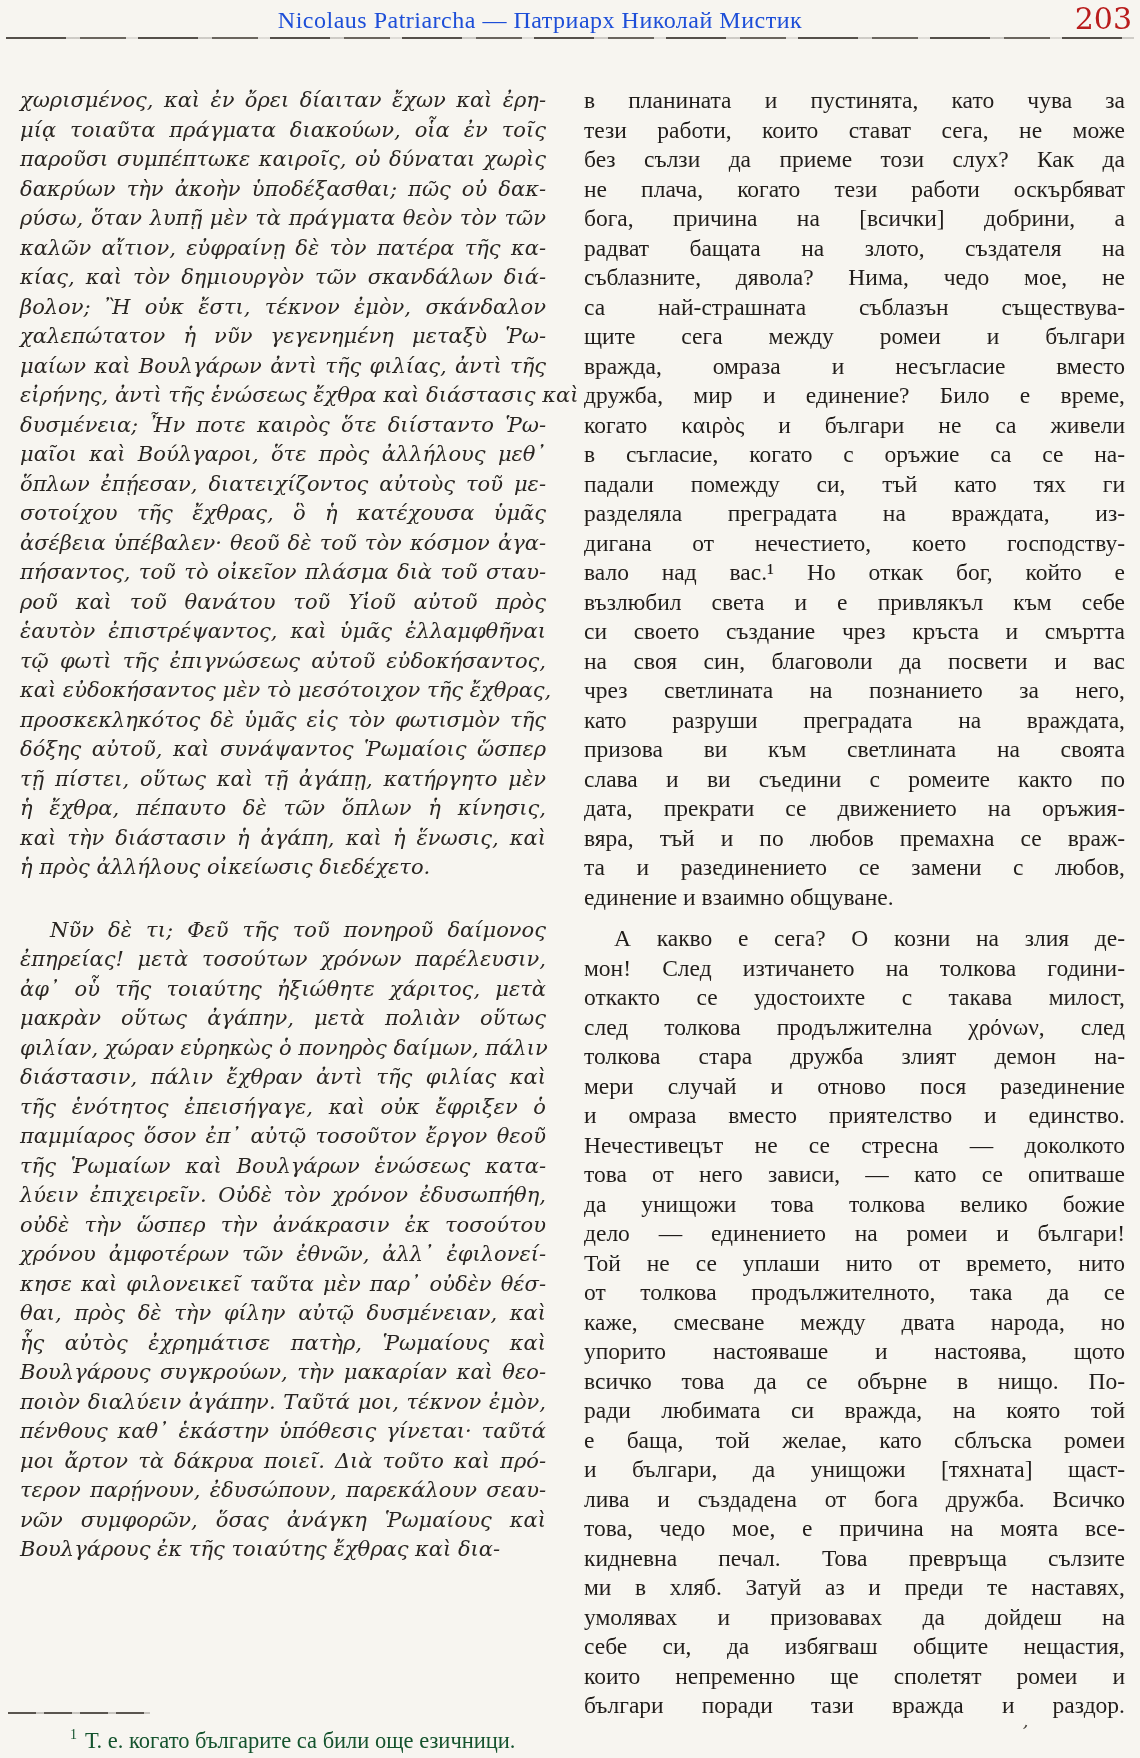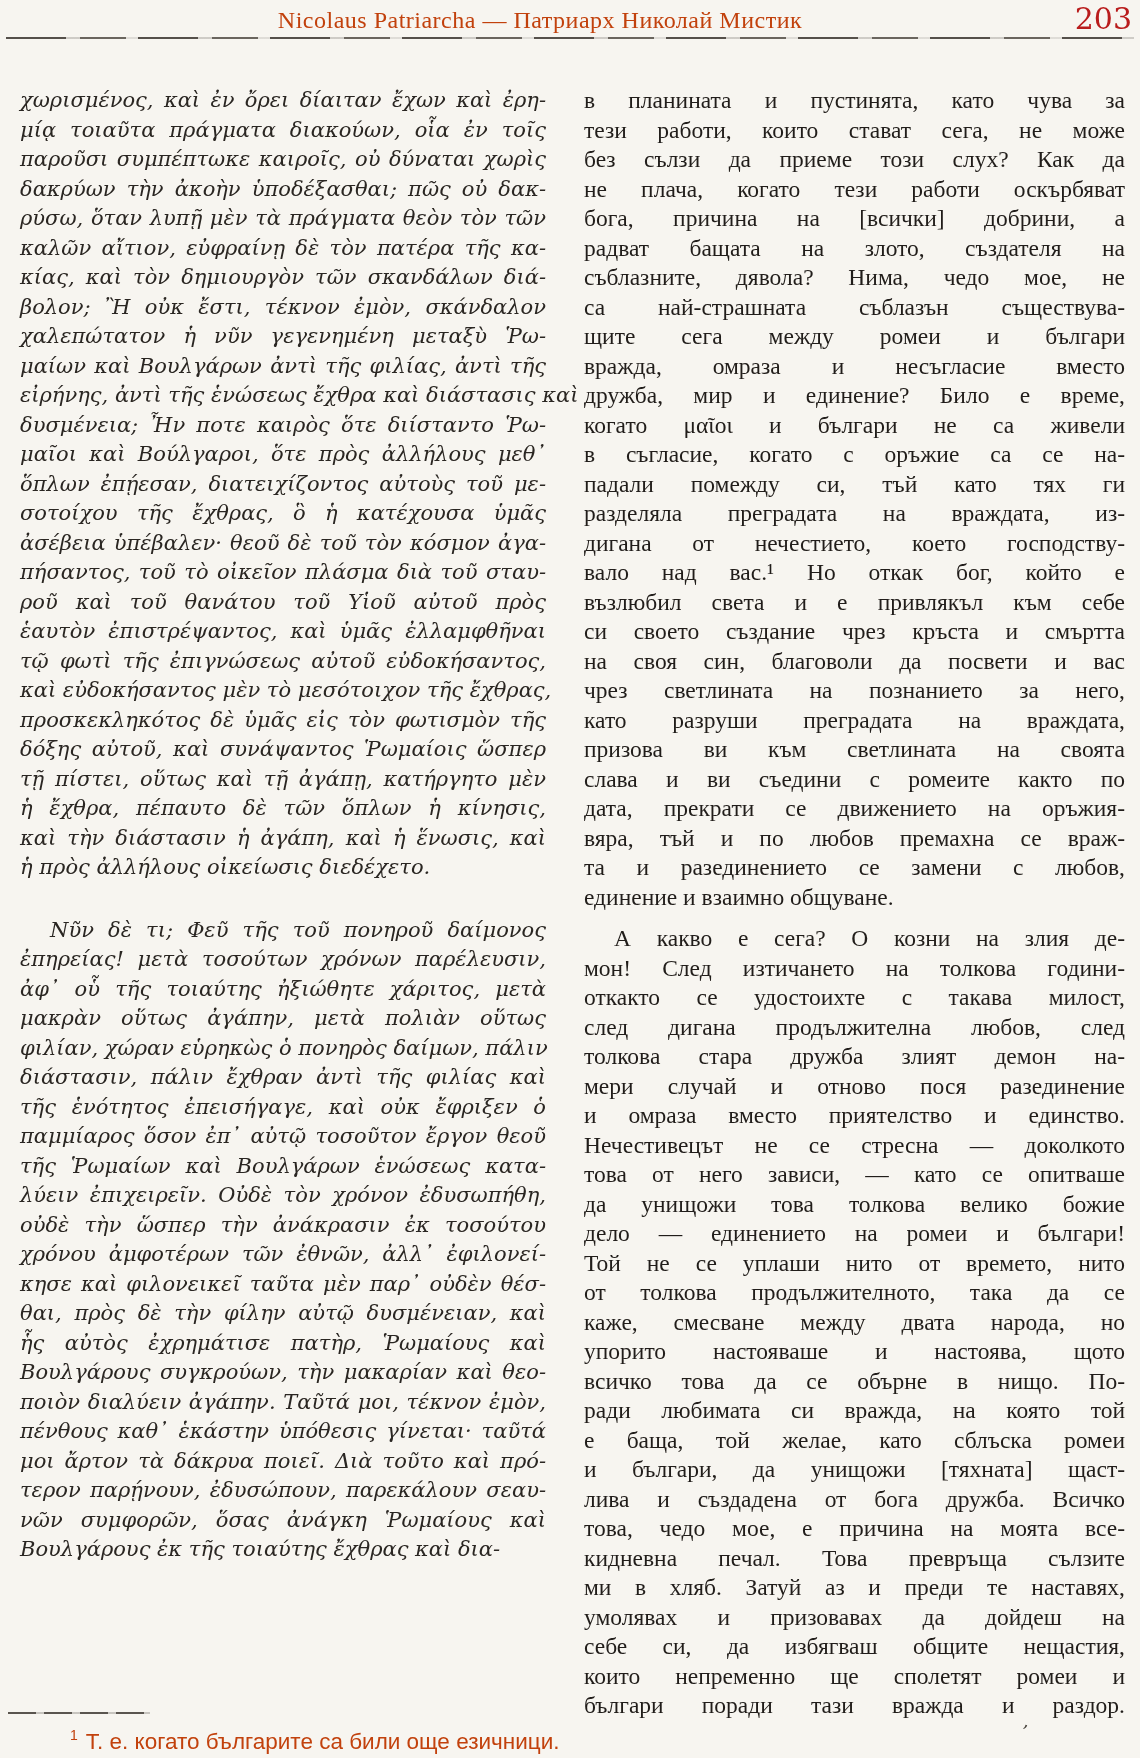--- a/index.html
+++ b/index.html
@@ -16,21 +16,21 @@
 
   
   .header-title {
     position: absolute;
     top: 7px; left: 0;
     width: 1080px;
     text-align: center;
     font-family: "Liberation Serif", serif;
     font-size: 24px;
     letter-spacing: 0.5px;
-    color: #c2410c;
+    color: #1d4ed8;
   }
   .page-number {
     position: absolute;
     top: 1px; right: 8px;
     font-family: "DejaVu Serif", serif;
     font-size: 30px;
     color: #b91c1c;
   }
   .header-rule {
     position: absolute;
@@ -82,23 +82,23 @@
     position: absolute;
     top: 1712px; left: 8px;
     width: 142px; height: 2px;
     background: repeating-linear-gradient(90deg,
       #5a554f 0px, #5a554f 28px,
       rgba(90,85,79,0.3) 28px, rgba(90,85,79,0.3) 36px);
   }
   .footnote {
     position: absolute;
     top: 1727px; left: 70px;
-    font-family: Liberation Sans, sans-serif;
+    font-family: Liberation Serif, serif;
     font-size: 22.5px;
-    color: #c2410c;
+    color: #14532d;
   }
   .footnote sup {
     font-size: 14px;
     margin-right: 8px;
   }
 
   .scan-artifact {
     position: absolute;
     top: 1710px; left: 1024px;
     font-family: "DejaVu Serif", serif;
@@ -178,21 +178,21 @@
       <div class="line">тези работи, които стават сега, не може</div>
       <div class="line">без сълзи да приеме този слух? Как да</div>
       <div class="line">не плача, когато тези работи оскърбяват</div>
       <div class="line">бога, причина на [всички] добрини, а</div>
       <div class="line">радват бащата на злото, създателя на</div>
       <div class="line">съблазните, дявола? Нима, чедо мое, не</div>
       <div class="line">са най-страшната съблазън съществува-</div>
       <div class="line">щите сега между ромеи и българи</div>
       <div class="line">вражда, омраза и несъгласие вместо</div>
       <div class="line">дружба, мир и единение? Било е време,</div>
-      <div class="line">когато μαῖοι и българи не са живели</div>
+      <div class="line">когато καιρὸς и българи не са живели</div>
       <div class="line">в съгласие, когато с оръжие са се на-</div>
       <div class="line">падали помежду си, тъй като тях ги</div>
       <div class="line">разделяла преградата на враждата, из-</div>
       <div class="line">дигана от нечестието, което господству-</div>
       <div class="line">вало над вас.¹ Но откак бог, който е</div>
       <div class="line">възлюбил света и е привлякъл към себе</div>
       <div class="line">си своето създание чрез кръста и смъртта</div>
       <div class="line">на своя син, благоволи да посвети и вас</div>
       <div class="line">чрез светлината на познанието за него,</div>
       <div class="line">като разруши преградата на враждата,</div>
@@ -200,21 +200,21 @@
       <div class="line">слава и ви съедини с ромеите както по</div>
       <div class="line">дата, прекрати се движението на оръжия-</div>
       <div class="line">вяра, тъй и по любов премахна се враж-</div>
       <div class="line">та и разединението се замени с любов,</div>
       <div class="line natural">единение и взаимно общуване.</div>
     </div>
     <div class="para">
       <div class="line first-indent">А какво е сега? О козни на злия де-</div>
       <div class="line">мон! След изтичането на толкова години-</div>
       <div class="line">откакто се удостоихте с такава милост,</div>
-      <div class="line">след дигана продължителна любов, след</div>
+      <div class="line">след толкова продължителна χρόνων, след</div>
       <div class="line">толкова стара дружба злият демон на-</div>
       <div class="line">мери случай и отново пося разединение</div>
       <div class="line">и омраза вместо приятелство и единство.</div>
       <div class="line">Нечестивецът не се стресна — доколкото</div>
       <div class="line">това от него зависи, — като се опитваше</div>
       <div class="line">да унищожи това толкова велико божие</div>
       <div class="line">дело — единението на ромеи и българи!</div>
       <div class="line">Той не се уплаши нито от времето, нито</div>
       <div class="line">от толкова продължителното, така да се</div>
       <div class="line">каже, смесване между двата народа, но</div>

